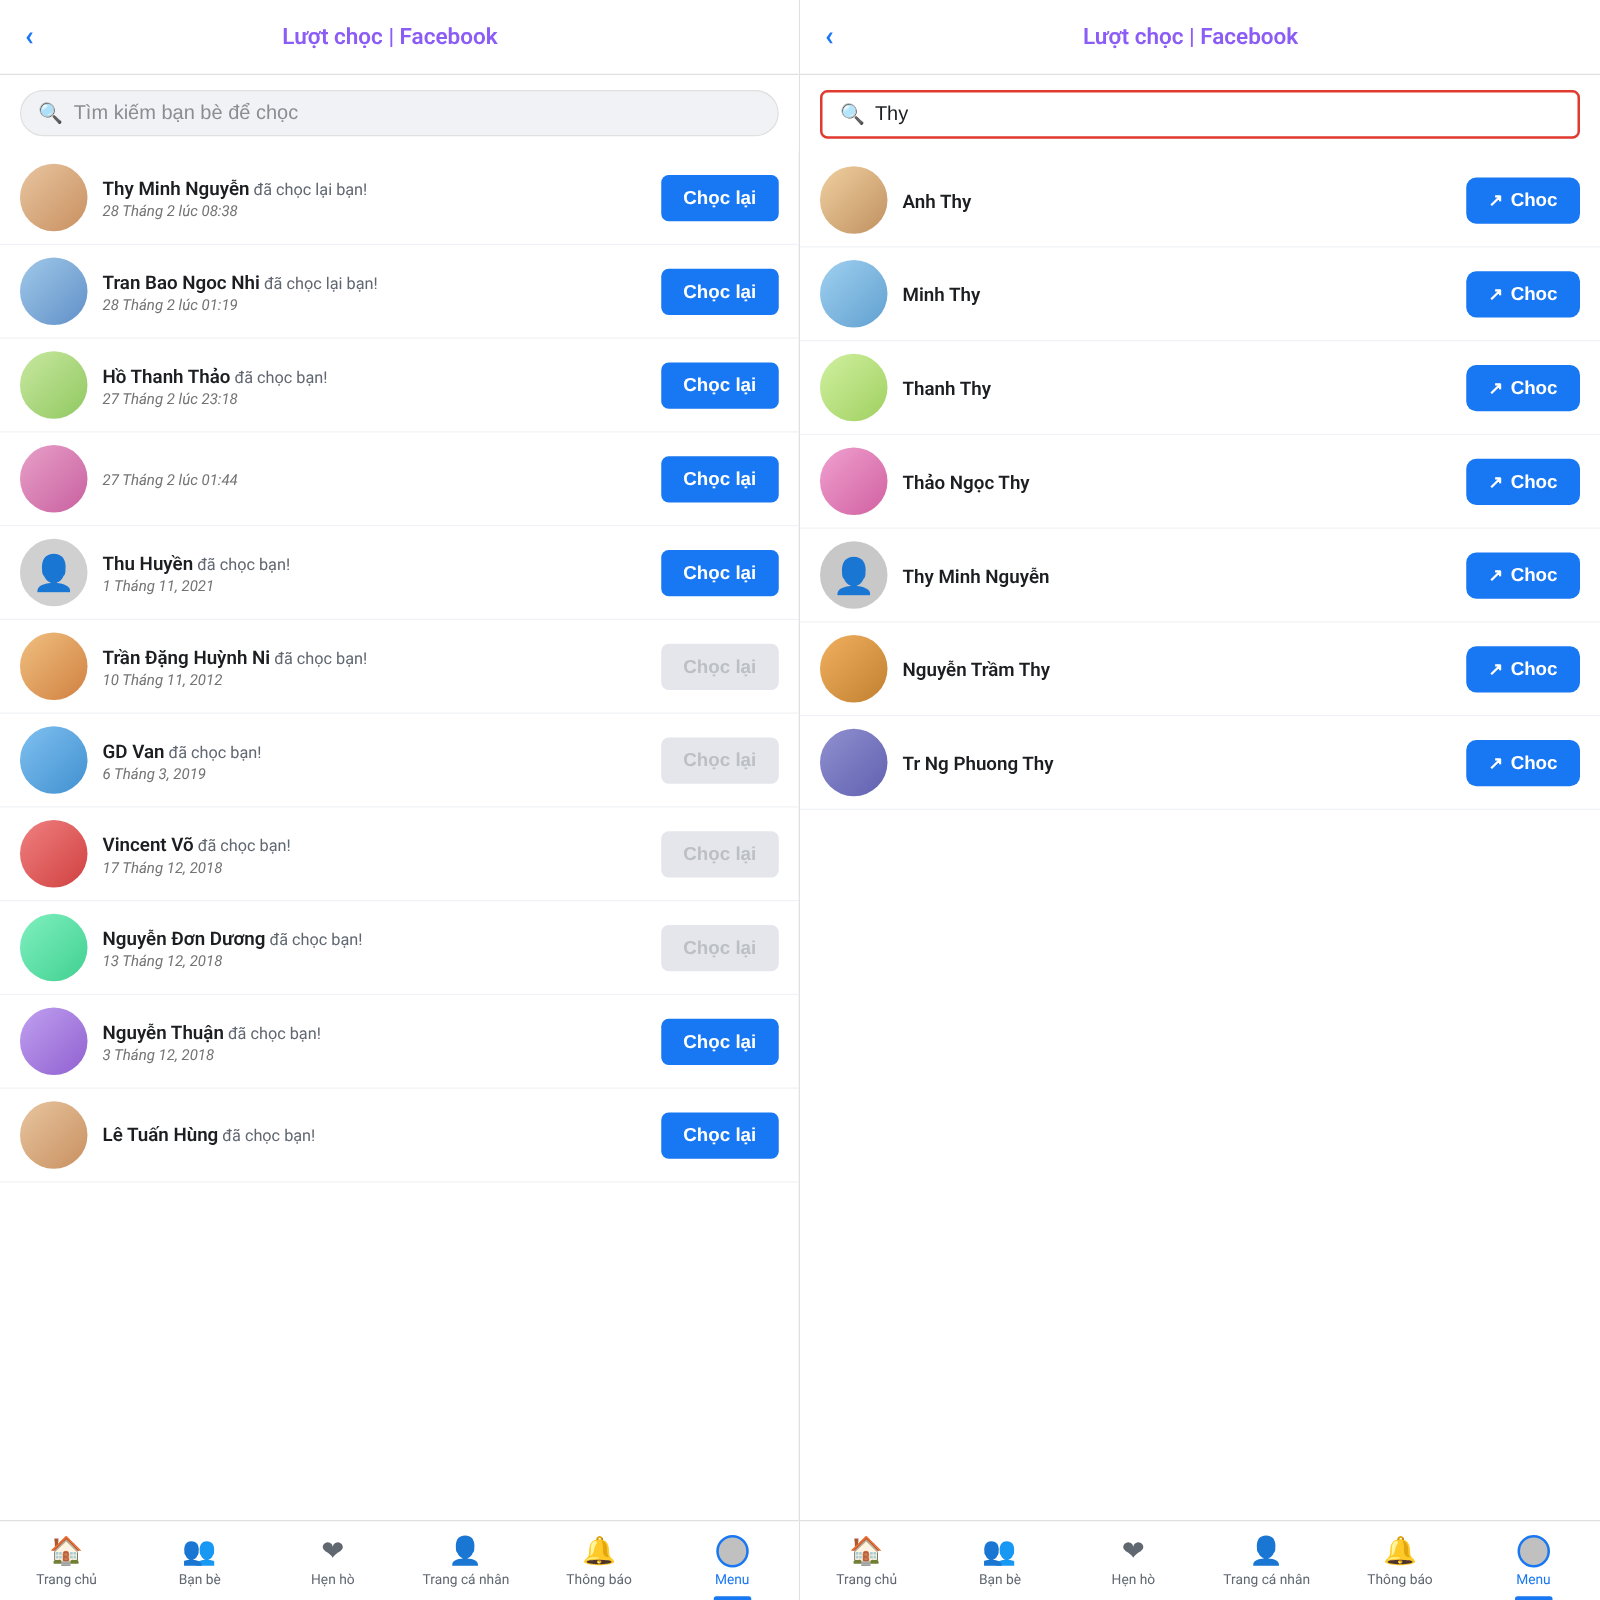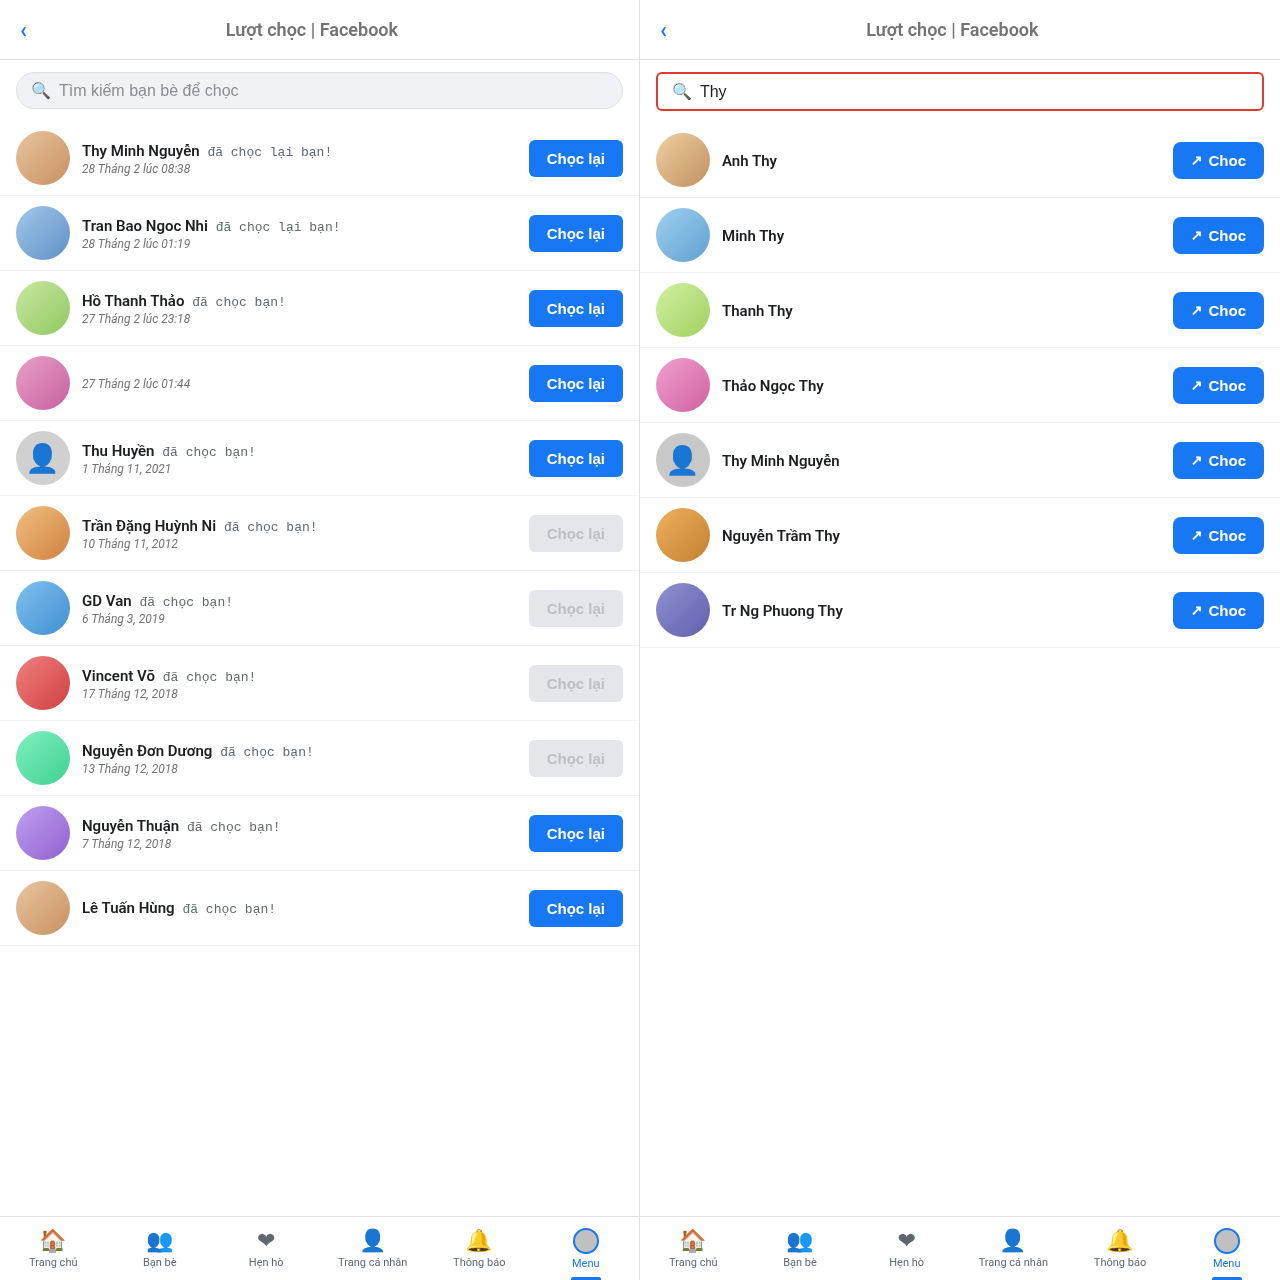--- a/index.html
+++ b/index.html
@@ -35,21 +35,21 @@
       color: #1877f2;
       cursor: pointer;
       margin-right: 12px;
       font-weight: bold;
     }
     .header-title {
       flex: 1;
       text-align: center;
       font-size: 18px;
       font-weight: 600;
-      color: #737373;
+      color: #8b5cf6;
       margin-right: 34px;
     }
     .search-container {
       padding: 12px 16px;
       background: #fff;
     }
     .search-box {
       display: flex;
       align-items: center;
       background: #f0f2f5;
@@ -106,21 +106,20 @@
     }
     .item-name {
       font-size: 15px;
       font-weight: 600;
       color: #1c1e21;
     }
     .item-desc {
       font-size: 13px;
       color: #606770;
       margin-top: 17px;
-      font-family: Liberation Mono, monospace;
     }
     .item-date {
       font-size: 12px;
       color: #737373;
       margin-top: 2px;
       font-style: italic;
     }
     .btn-choc-lai {
       background: #1877f2;
       color: #fff;
@@ -307,21 +306,21 @@
         <div class="item-info">
           <div><span class="item-name">Nguyễn Đơn Dương</span><span class="item-desc"> đã chọc bạn!</span></div>
           <div class="item-date">13 Tháng 12, 2018</div>
         </div>
         <button class="btn-choc-lai btn-choc-lai-disabled">Chọc lại</button>
       </div>
       <div class="list-item">
         <div class="avatar avatar-10"></div>
         <div class="item-info">
           <div><span class="item-name">Nguyễn Thuận</span><span class="item-desc"> đã chọc bạn!</span></div>
-          <div class="item-date">7 Tháng 12, 2018</div>
+          <div class="item-date">3 Tháng 12, 2018</div>
         </div>
         <button class="btn-choc-lai">Chọc lại</button>
       </div>
       <div class="list-item">
         <div class="avatar avatar-1"></div>
         <div class="item-info">
           <div><span class="item-name">Lê Tuấn Hùng</span><span class="item-desc"> đã chọc bạn!</span></div>
           <div class="item-date"></div>
         </div>
         <button class="btn-choc-lai">Chọc lại</button>

